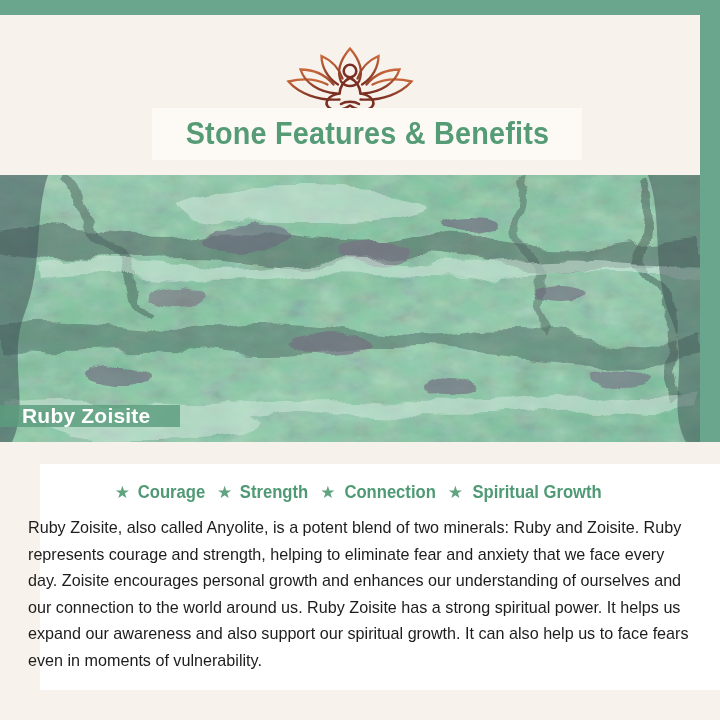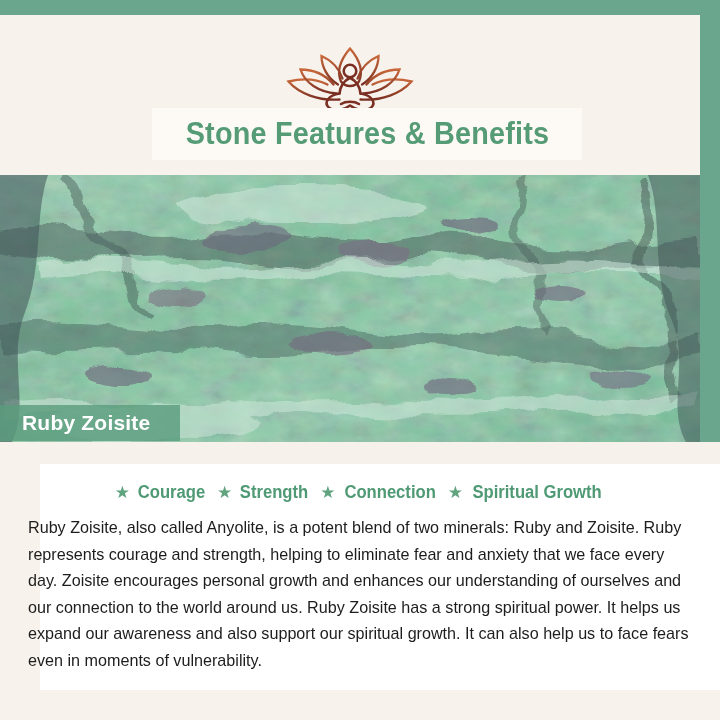--- a/index.html
+++ b/index.html
@@ -59,21 +59,21 @@
 
   
   #stone-photo{
     position:absolute; left:0; top:175px; right:20px; height:267px;
     overflow:hidden; z-index:3;
   }
   #stone-photo svg{ width:100%; height:100%; display:block; }
 
   
   #stone-name-band{
-    position:absolute; left:0; top:405px; width:180px; height:36px;
+    position:absolute; left:0; top:405px; width:180px; height:22px;
     background:rgba(92,156,126,.82);
     display:flex; align-items:center;
     z-index:5;
   }
   #stone-name-text{
     color:#ffffff; font-size:21px; font-weight:bold;
     padding-left:22px; letter-spacing:.2px; white-space:nowrap;
   }
 
   

